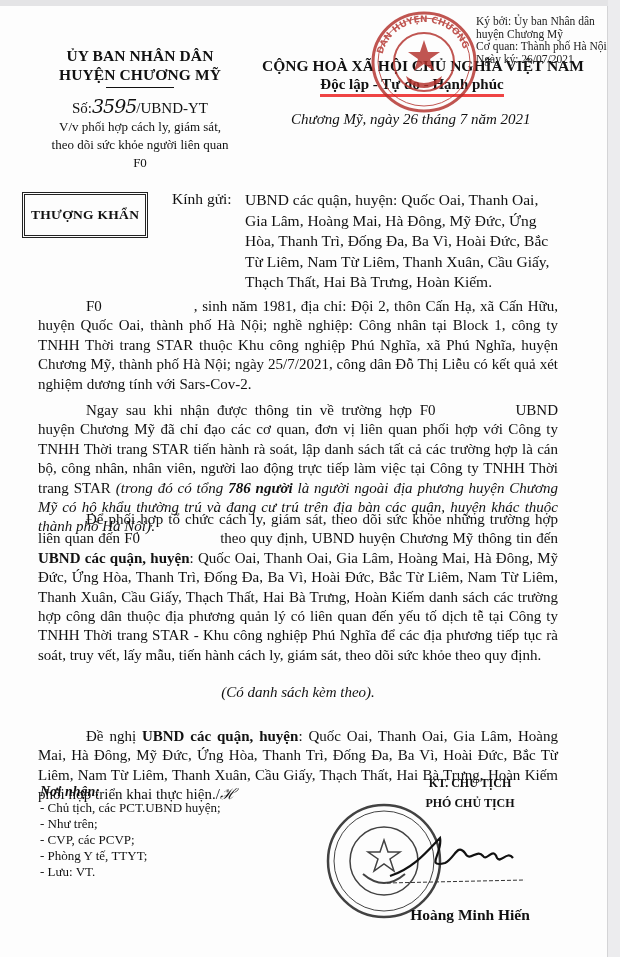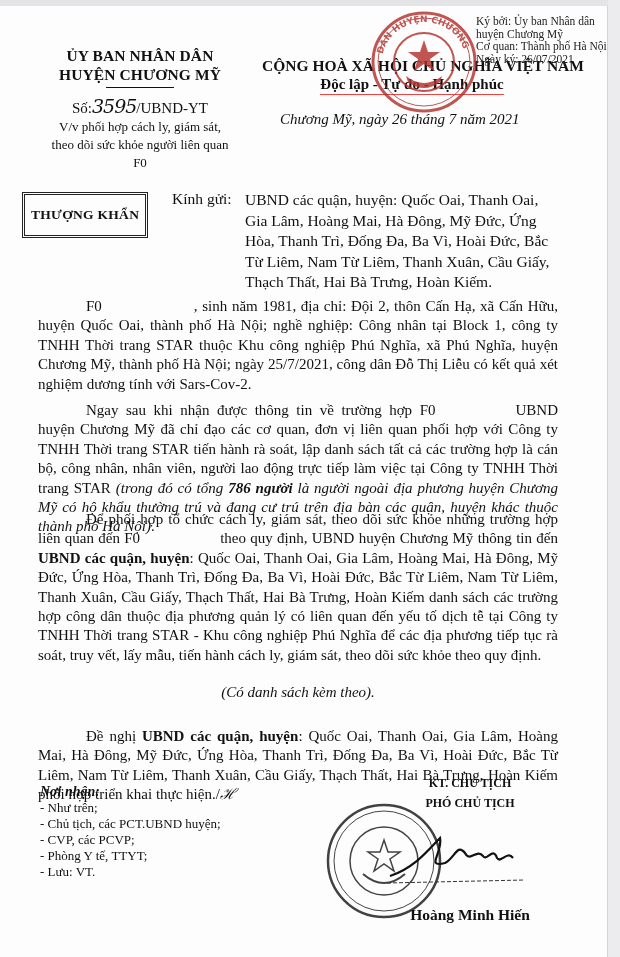--- a/index.html
+++ b/index.html
@@ -16,22 +16,22 @@
     .hdr-left { position: absolute; left: 20px; top: 40px; width: 240px; text-align: center; }
     .org1, .org2 { font-weight: bold; font-size: 15.5px; line-height: 19px; letter-spacing: 0.1px; }
     .org-rule { width: 68px; height: 1px; background: #111; margin: 3px auto 0; }
     .docno { font-size: 15px; margin-top: 8px; line-height: 20px; }
     .docno .hand { font-family: "DejaVu Serif", serif; font-style: italic; font-size: 19px; letter-spacing: -1px; }
     .subject { font-size: 13px; line-height: 18px; }
 
     
     .hdr-right { position: absolute; left: 262px; top: 50px; width: 300px; text-align: center; }
     .nation { font-weight: bold; font-size: 15.5px; line-height: 19px; white-space: nowrap; }
-    .motto { font-weight: bold; font-size: 15px; line-height: 19px; display: inline-block; border-bottom: 1px solid #ef4444; }
-    .place-date { position: absolute; left: 280px; top: 105px; font-style: italic; font-size: 15px; }
+    .motto { font-weight: bold; font-size: 15px; line-height: 19px; display: inline-block; border-bottom: 3px solid #ef4444; }
+    .place-date { position: absolute; left: 291px; top: 105px; font-style: italic; font-size: 15px; }
 
     
     .digisig { position: absolute; left: 476px; top: 9px; font-size: 11.5px; line-height: 12.5px; color: #222; }
 
     
     .seal-red { position: absolute; left: 370px; top: 4px; width: 108px; height: 104px; opacity: 0.82; pointer-events: none; }
 
     
     .urgent {
       position: absolute; left: 22px; top: 186px; padding: 12px 6px;
@@ -132,22 +132,22 @@
   </div>
 
   <div class="body center i" style="top:677px;">(Có danh sách kèm theo).</div>
 
   <div class="body ind" style="top:697px;margin-top:24px;">
     <span>Đề nghị </span><span class="b">UBND các quận, huyện</span><span>: Quốc Oai, Thanh Oai, Gia Lâm, Hoàng Mai, Hà Đông, Mỹ Đức, Ứng Hòa, Thanh Trì, Đống Đa, Ba Vì, Hoài Đức, Bắc Từ Liêm, Nam Từ Liêm, Thanh Xuân, Cầu Giấy, Thạch Thất, Hai Bà Trưng, Hoàn Kiếm phối hợp triển khai thực hiện./</span><span class="i">ℋ</span>
   </div>
 
   <div class="recv">
     <div class="recv-title">Nơi nhận:</div>
+    <div>- Chủ tịch, các PCT.UBND huyện;</div>
     <div>- Như trên;</div>
-    <div>- Chủ tịch, các PCT.UBND huyện;</div>
     <div>- CVP, các PCVP;</div>
     <div>- Phòng Y tế, TTYT;</div>
     <div>- Lưu: VT.</div>
   </div>
 
   <div class="sign">
     <div class="sign-l1">KT. CHỦ TỊCH</div>
     <div class="sign-l2">PHÓ CHỦ TỊCH</div>
   </div>
 

